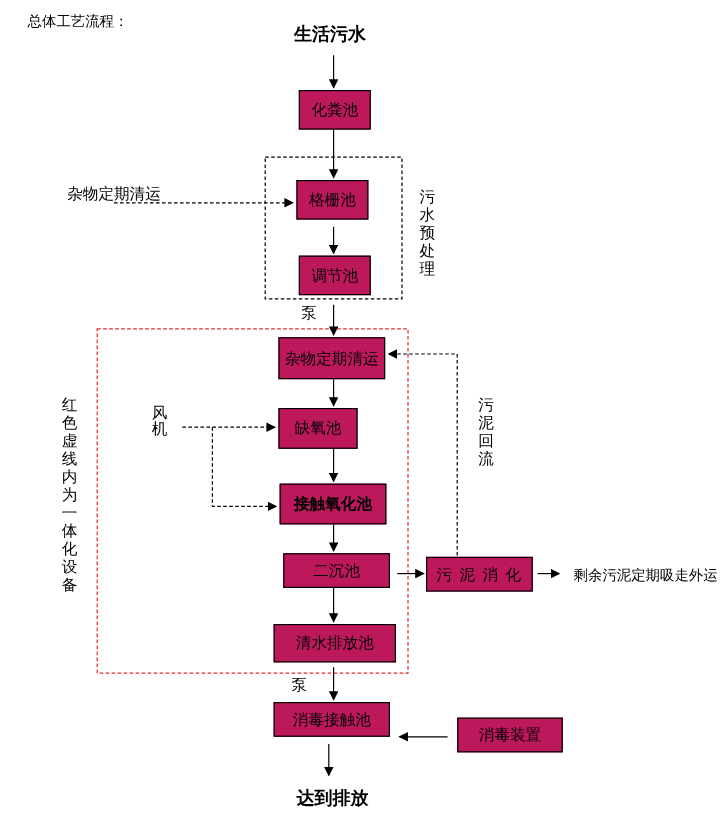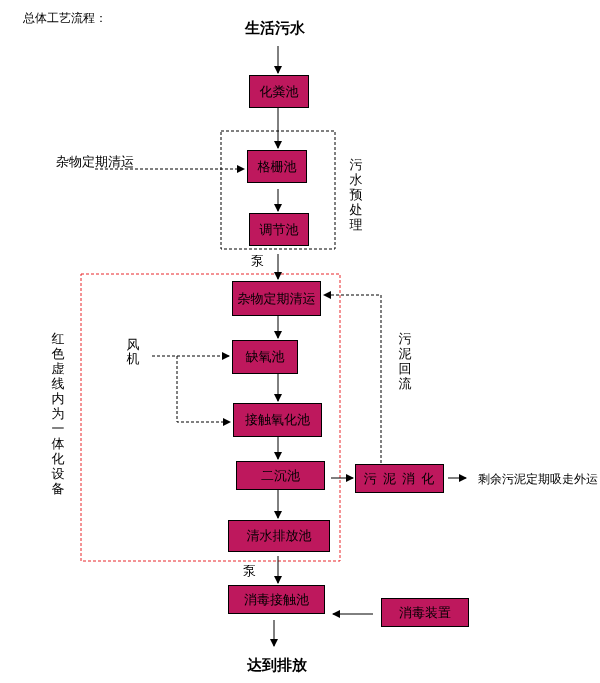--- a/index.html
+++ b/index.html
@@ -56,21 +56,21 @@
 <div class="box" style="left:249px;top:75px;width:60px;height:33px;">化粪池</div>
 <div class="box" style="left:247px;top:150px;width:60px;height:33px;">格栅池</div>
 <div class="box" style="left:249px;top:213px;width:60px;height:33px;">调节池</div>
 
 <div class="txt" style="left:56px;top:153px;font-size:13px;">杂物定期清运</div>
 <div class="vtxt" style="left:349px;top:157px;">污水预处理</div>
 <div class="txt" style="left:251px;top:252px;font-size:13px;">泵</div>
 
 <div class="box" style="left:232px;top:281px;width:89px;height:35px;">杂物定期清运</div>
 <div class="box" style="left:232px;top:340px;width:66px;height:34px;">缺氧池</div>
-<div class="box" style="left:233px;top:403px;width:89px;height:34px;">接触氧化池</div>
+<div class="box" style="left:233px;top:403px;width:89px;height:34px;font-weight:bold;">接触氧化池</div>
 <div class="box" style="left:236px;top:461px;width:89px;height:29px;">二沉池</div>
 <div class="box" style="left:228px;top:520px;width:102px;height:32px;">清水排放池</div>
 
 <div class="vtxt" style="left:126px;top:338px;font-size:13px;line-height:14px;">风机</div>
 <div class="vtxt" style="left:34px;top:331px;margin-left:17px;">红色虚线内为一体化设备</div>
 <div class="vtxt" style="left:398px;top:331px;">污泥回流</div>
 
 <div class="box" style="left:355px;top:464px;width:89px;height:29px;letter-spacing:1px;">污 泥 消 化</div>
 <div class="txt" style="left:478px;top:471px;">剩余污泥定期吸走外运</div>
 

